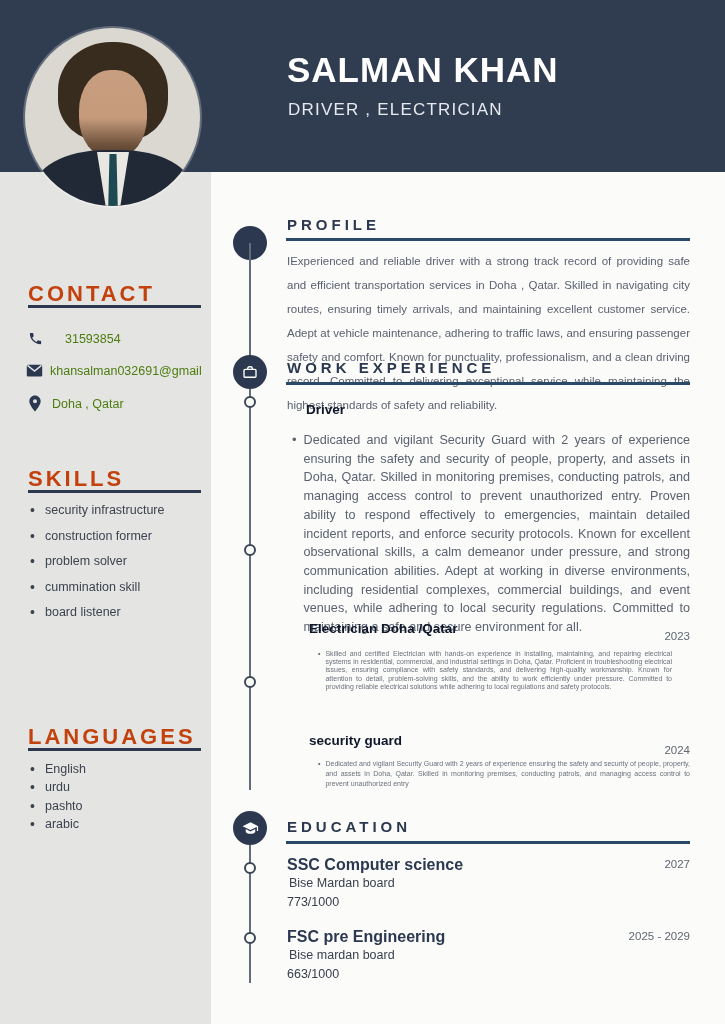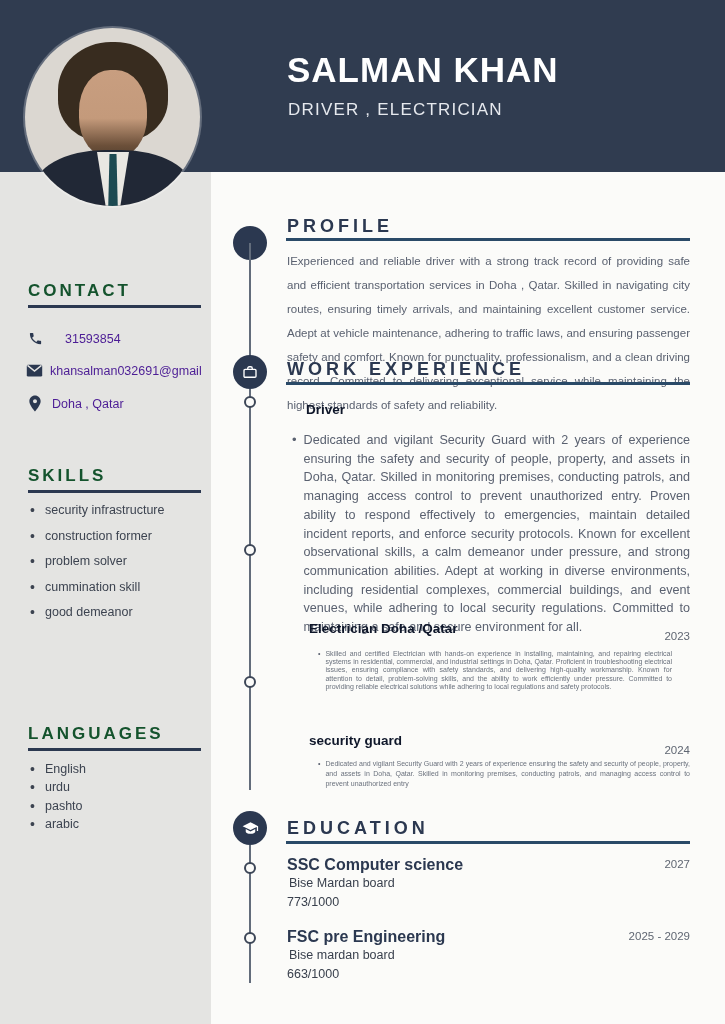--- a/index.html
+++ b/index.html
@@ -18,37 +18,37 @@
   .avatar{position:absolute;left:25px;top:28px;width:175px;height:178px;border-radius:50%;
     background:#dbd7d1;overflow:hidden;box-shadow:0 0 0 2px rgba(255,255,255,.25);}
   .avatar .hair{position:absolute;left:33px;top:14px;width:110px;height:100px;border-radius:48% 48% 42% 42%;background:#382c1f;}
   .avatar .face{position:absolute;left:54px;top:42px;width:68px;height:88px;border-radius:46%;
     background:linear-gradient(180deg,#c89e80 0%,#c49a7b 55%,#6b4f39 86%,#54402f 100%);}
   .avatar .suit{position:absolute;left:8px;top:122px;width:160px;height:90px;border-radius:45% 45% 0 0;background:#212836;}
   .avatar .shirt{position:absolute;left:72px;top:124px;width:32px;height:60px;background:#e9e7e2;
     clip-path:polygon(0 0,100% 0,70% 100%,30% 100%);}
   .avatar .tie{position:absolute;left:83px;top:126px;width:10px;height:62px;background:#1d4a52;
     clip-path:polygon(15% 0,85% 0,100% 100%,0 100%);}
-  .side-heading{position:absolute;left:28px;font-size:17px;font-weight:800;letter-spacing:3px;color:#14532d;}
+  .side-heading{position:absolute;left:28px;font-size:22px;font-weight:800;letter-spacing:3px;color:#c2410c;}
   .side-rule{position:absolute;left:28px;width:173px;height:3px;background:#2b3850;}
   .contact-row{position:absolute;display:flex;align-items:center;}
   .contact-row svg{flex:0 0 auto;}
-  .contact-text{font-size:12.5px;color:#4c1d95;}
+  .contact-text{font-size:12.5px;color:#4d7c0f;}
   .side-list{position:absolute;left:28px;margin:0;padding:0;list-style:none;}
   .side-list li{font-size:12.5px;color:#3c4350;position:relative;padding-left:17px;}
   .side-list li::before{content:"\2022";position:absolute;left:2px;top:-1px;color:#3c4350;font-size:14px;}
   .skills-list li{margin-bottom:11.5px;}
   .lang-list li{margin-bottom:4.3px;}
   
   .tl-seg{position:absolute;left:249px;width:2px;background:#626c7b;}
   .tl-node{position:absolute;left:233px;width:34px;height:34px;border-radius:50%;background:#2b3850;
     display:flex;align-items:center;justify-content:center;}
   .tl-dot{position:absolute;left:244px;width:8px;height:8px;border-radius:50%;background:#fbfbf9;border:2px solid #3c4657;}
   
-  .main-heading{position:absolute;left:287px;font-size:18px;font-weight:800;letter-spacing:4px;color:#2b3850;}
+  .main-heading{position:absolute;left:287px;font-size:15px;font-weight:800;letter-spacing:4px;color:#2b3850;}
   .main-rule{position:absolute;left:286px;width:404px;height:3px;background:#2a4a68;}
   .para{position:absolute;text-align:justify;color:#5a6170;}
   .profile-para{left:287px;top:249px;width:403px;font-size:11.5px;line-height:24px;}
   .job-title{position:absolute;font-size:13.5px;font-weight:bold;color:#0f172a;}
   .job-date{position:absolute;right:35px;font-size:11.5px;color:#5f6672;}
   .bullet-row{position:absolute;display:flex;}
   .bullet-marker{color:#5a6170;flex:0 0 auto;}
   .driver-bullets{left:292px;top:431px;width:398px;}
   .driver-bullets .bullet-marker{font-size:13px;margin-right:7px;line-height:18.7px;}
   .driver-bullets .bullet-text{font-size:12.6px;line-height:18.7px;text-align:justify;color:#5a6170;}
@@ -101,21 +101,21 @@
     <span class="contact-text" style="margin-left:10px;">Doha , Qatar</span>
   </div>
 
   <div class="side-heading" style="top:466px;">SKILLS</div>
   <div class="side-rule" style="top:490px;"></div>
   <ul class="side-list skills-list" style="top:503px;">
     <li>security infrastructure</li>
     <li>construction former</li>
     <li>problem solver</li>
     <li>cummination skill</li>
-    <li>good demeanor</li>
+    <li>board listener</li>
   </ul>
 
   <div class="side-heading" style="top:724px;">LANGUAGES</div>
   <div class="side-rule" style="top:748px;"></div>
   <ul class="side-list lang-list" style="top:762px;">
     <li>English</li>
     <li>urdu</li>
     <li>pashto</li>
     <li>arabic</li>
   </ul>

